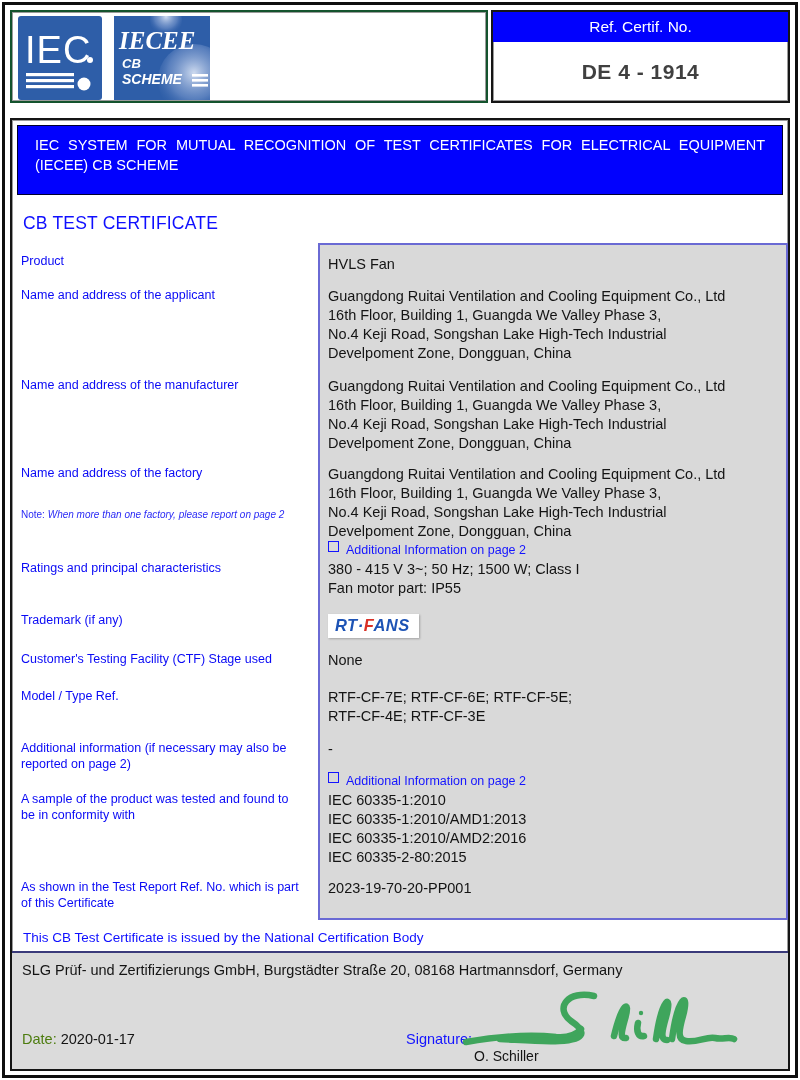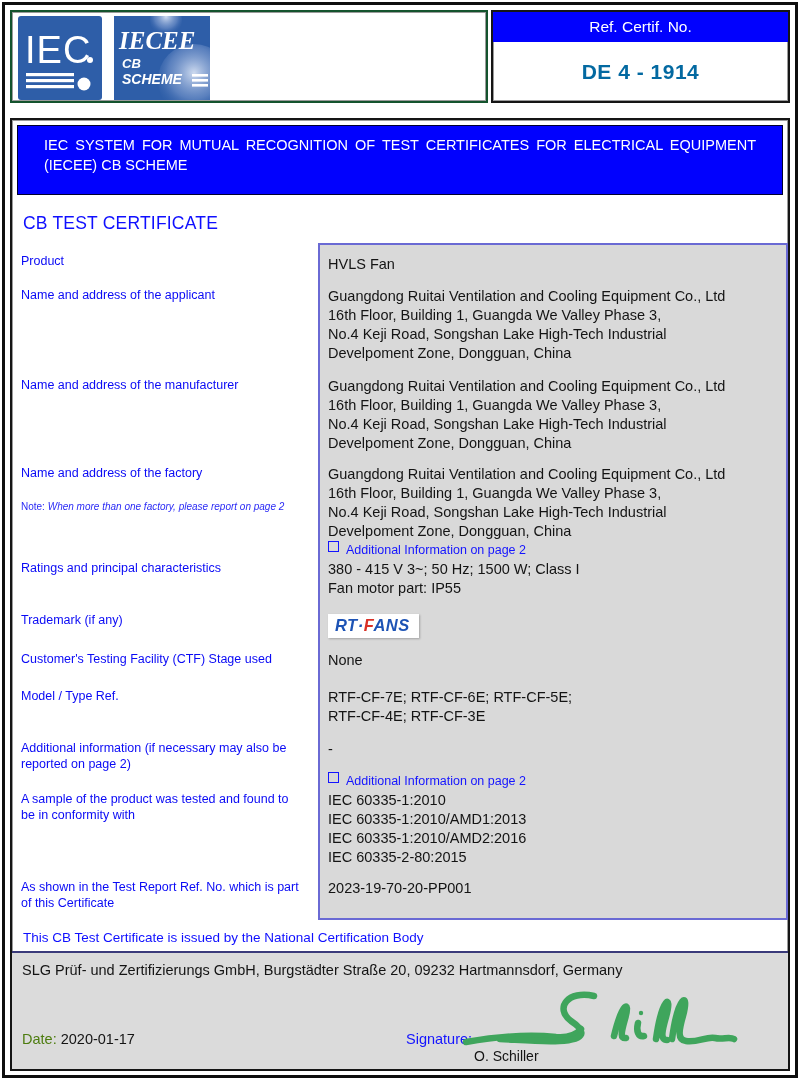--- a/index.html
+++ b/index.html
@@ -4,35 +4,35 @@
 <style>
   * { margin:0; padding:0; box-sizing:border-box; }
   html,body { width:800px; height:1080px; background:#ffffff; font-family:"Liberation Sans", sans-serif; }
   .frame { position:absolute; left:2px; top:2px; width:796px; height:1076px; border:3px solid #0e0e0e; background:#fff; padding:5px; }
 
   
   .header { display:flex; gap:3px; height:93px; }
   .logo-box { width:478px; border:2px solid #14532d; box-shadow: inset 0 0 0 1px #9b9b9b; background:#fff; display:flex; align-items:flex-start; padding:4px 6px; gap:12px; }
   .ref-box { flex:1; border:2px solid #151515; box-shadow: inset 0 0 0 1px #9b9b9b; background:#fff; display:flex; flex-direction:column; }
   .ref-band { background:#0101fe; color:#fff; height:30px; display:flex; align-items:center; justify-content:center; font-size:15.5px; }
-  .ref-num { flex:1; display:flex; align-items:center; justify-content:center; font-size:21px; font-weight:bold; color:#0369a1; letter-spacing:0.5px; }
+  .ref-num { flex:1; display:flex; align-items:center; justify-content:center; font-size:21px; font-weight:bold; color:#404040; letter-spacing:0.5px; }
 
   
   .main { margin-top:15px; height:953px; border:2px solid #151515; box-shadow: inset 0 0 0 1px #9b9b9b; background:#fff; display:flex; flex-direction:column; }
-  .banner { margin:5px; height:70px; background:#0101fe; color:#fff; padding:9px 26px; font-size:14.5px; line-height:20px; border:1px solid #000030; }
+  .banner { margin:5px; height:70px; background:#0101fe; color:#fff; padding:9px 17px; font-size:14.5px; line-height:20px; border:1px solid #000030; }
   .banner .l1 { text-align:justify; text-align-last:justify; }
   .banner .l2 { text-align:left; }
   .title { margin:13px 0 0 11px; font-size:17.5px; color:#0f0fff; letter-spacing:0.2px; }
 
   
   .rows { margin-top:9px; }
   .row { display:flex; }
   .label-cell { width:306px; padding:0 14px 0 9px; }
   .field-label { color:#0a0af5; font-size:12.5px; line-height:16px; }
-  .field-note { margin-top:20px; color:#2a2af5; font-size:10px; }
+  .field-note { margin-top:28px; color:#2a2af5; font-size:10px; }
   .field-note .ni { font-style:italic; }
   .value-cell { flex:1; background:#d9d9d9; border-left:2px solid #6a6ad4; border-right:2px solid #6a6ad4; padding:0 10px 0 8px; font-size:14.5px; line-height:19px; color:#141414; }
   .row:first-child .value-cell { border-top:2px solid #6a6ad4; padding-top:10px; }
   .row:first-child .label-cell { padding-top:10px; }
   .row:last-child .value-cell { border-bottom:2px solid #6a6ad4; }
   .rows .row:nth-child(1){min-height:44px}
   .rows .row:nth-child(2){min-height:90px}
   .rows .row:nth-child(3){min-height:88px}
   .rows .row:nth-child(4){min-height:94px}
   .rows .row:nth-child(5){min-height:52px}
@@ -220,21 +220,21 @@
           </div>
           <div class="value-cell">
             <div class="vline">2023-19-70-20-PP001</div>
           </div>
         </div>
       </div>
 
     <div class="issued">This CB Test Certificate is issued by the National Certification Body</div>
 
     <div class="footer">
-      <div class="ncb-name">SLG Prüf- und Zertifizierungs GmbH, Burgstädter Straße 20, 09232 Hartmannsdorf, Germany</div>
+      <div class="ncb-name">SLG Prüf- und Zertifizierungs GmbH, Burgstädter Straße 20, 08168 Hartmannsdorf, Germany</div>
 
       <div class="date-line">
         <span class="blue-label">Date:</span>
         <span class="date-value">2020-01-17</span>
       </div>
 
       <span class="sig-label">Signature:</span>
 
       <svg class="sig-svg" width="280" height="78" viewBox="0 0 280 78">
         <g fill="none" stroke="#3fa55c" stroke-width="6.5" stroke-linecap="round" stroke-linejoin="round">

